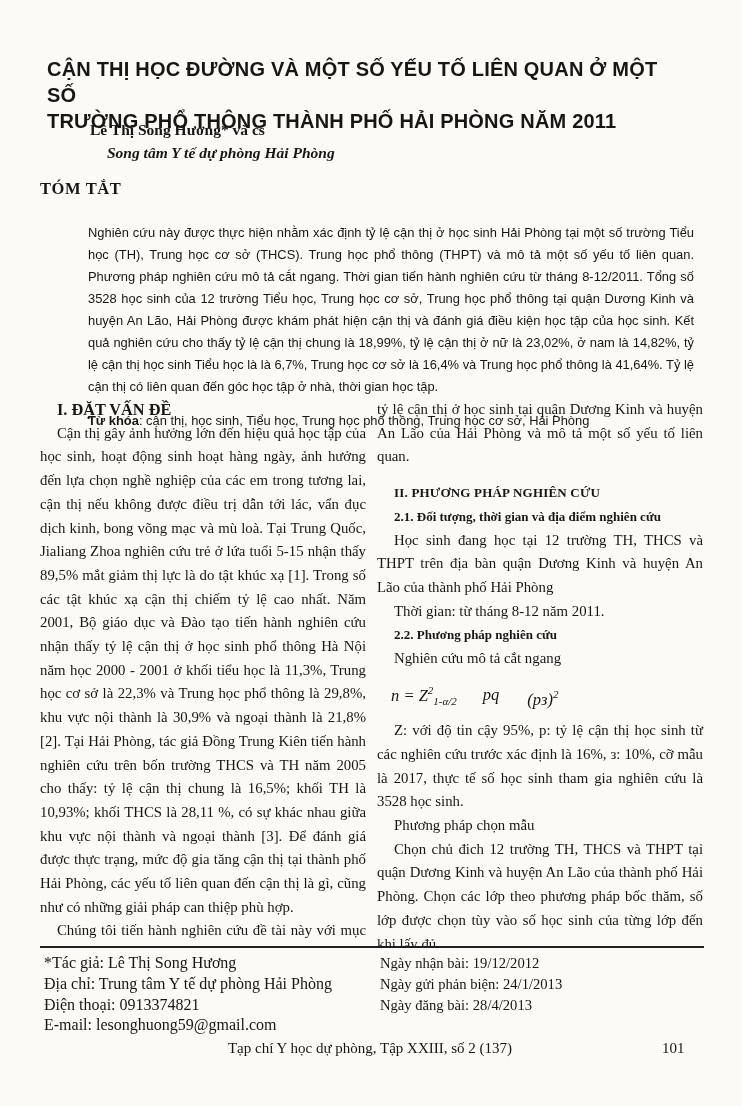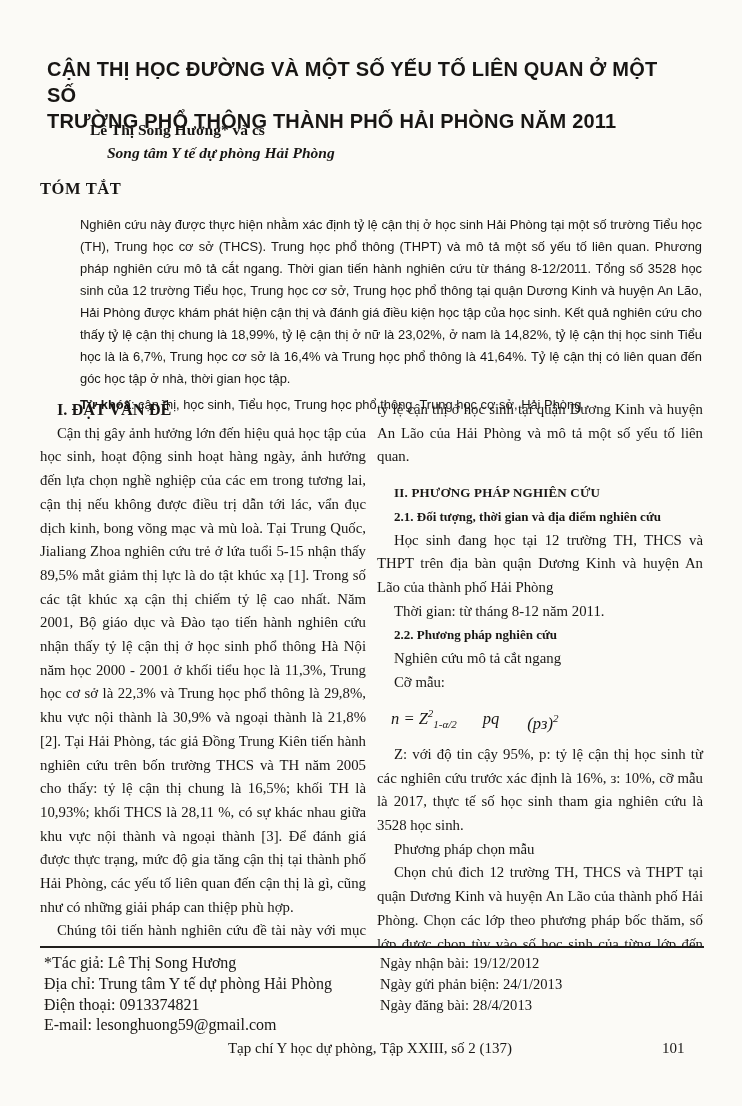--- a/index.html
+++ b/index.html
@@ -33,21 +33,21 @@
   
   .abs-heading {
     position:absolute; top:179px; left:40px;
     font-weight:700; font-size:16.5px; letter-spacing:0.6px;
   }
   .abstract {
     position:absolute; top:210px; left:76px; width:630px;
     font-family:"Liberation Sans", sans-serif;
     font-size:12.9px; line-height:22px; text-align:justify;
   }
-  .abstract p { margin:4px; }
+  .abstract p { margin:12px; }
   .kw-label { font-weight:700; }
 
   
   .columns {
     position:absolute; top:398px; left:40px; width:664px; height:548px;
     display:flex; gap:11px; overflow:hidden;
   }
   .col { width:326px; font-size:14.8px; line-height:23.7px; text-align:justify; }
   .col p { margin:0; text-indent:17px; }
   .col p.noindent { text-indent:0; }
@@ -111,21 +111,20 @@
       <p>Chúng tôi tiến hành nghiên cứu đề tài này với mục đích: mô tả điều kiện học tập, xác định</p>
     </div>
     <div class="col">
       <p class="noindent">tỷ lệ cận thị ở học sinh tại quận Dương Kinh và huyện An Lão của Hải Phòng và mô tả một số yếu tố liên quan.</p>
       <p class="sec-heading big">II. PHƯƠNG PHÁP NGHIÊN CỨU</p>
       <p class="sub-heading">2.1. Đối tượng, thời gian và địa điểm nghiên cứu</p>
       <p>Học sinh đang học tại 12 trường TH, THCS và THPT trên địa bàn quận Dương Kinh và huyện An Lão của thành phố Hải Phòng</p>
       <p>Thời gian: từ tháng 8-12 năm 2011.</p>
       <p class="sub-heading">2.2.  Phương pháp nghiên cứu</p>
       <p>Nghiên cứu mô tả cắt ngang</p>
-      <p>Cỡ mẫu:</p>
       <div class="formula">
         <span><span>n = Z</span><sup>2</sup><sub>1-α/2</sub></span>
         <span class="frac">
           <span class="num">pq</span>
           <span class="bar"></span>
           <span class="den"><span>(pз)</span><sup>2</sup></span>
         </span>
       </div>
       <p>Z: với độ tin cậy 95%, p: tỷ lệ cận thị học sinh từ các nghiên cứu trước xác định là 16%, з: 10%, cỡ mẫu là 2017, thực tế số học sinh tham gia nghiên cứu là 3528 học sinh.</p>
       <p>Phương pháp chọn mẫu</p>

